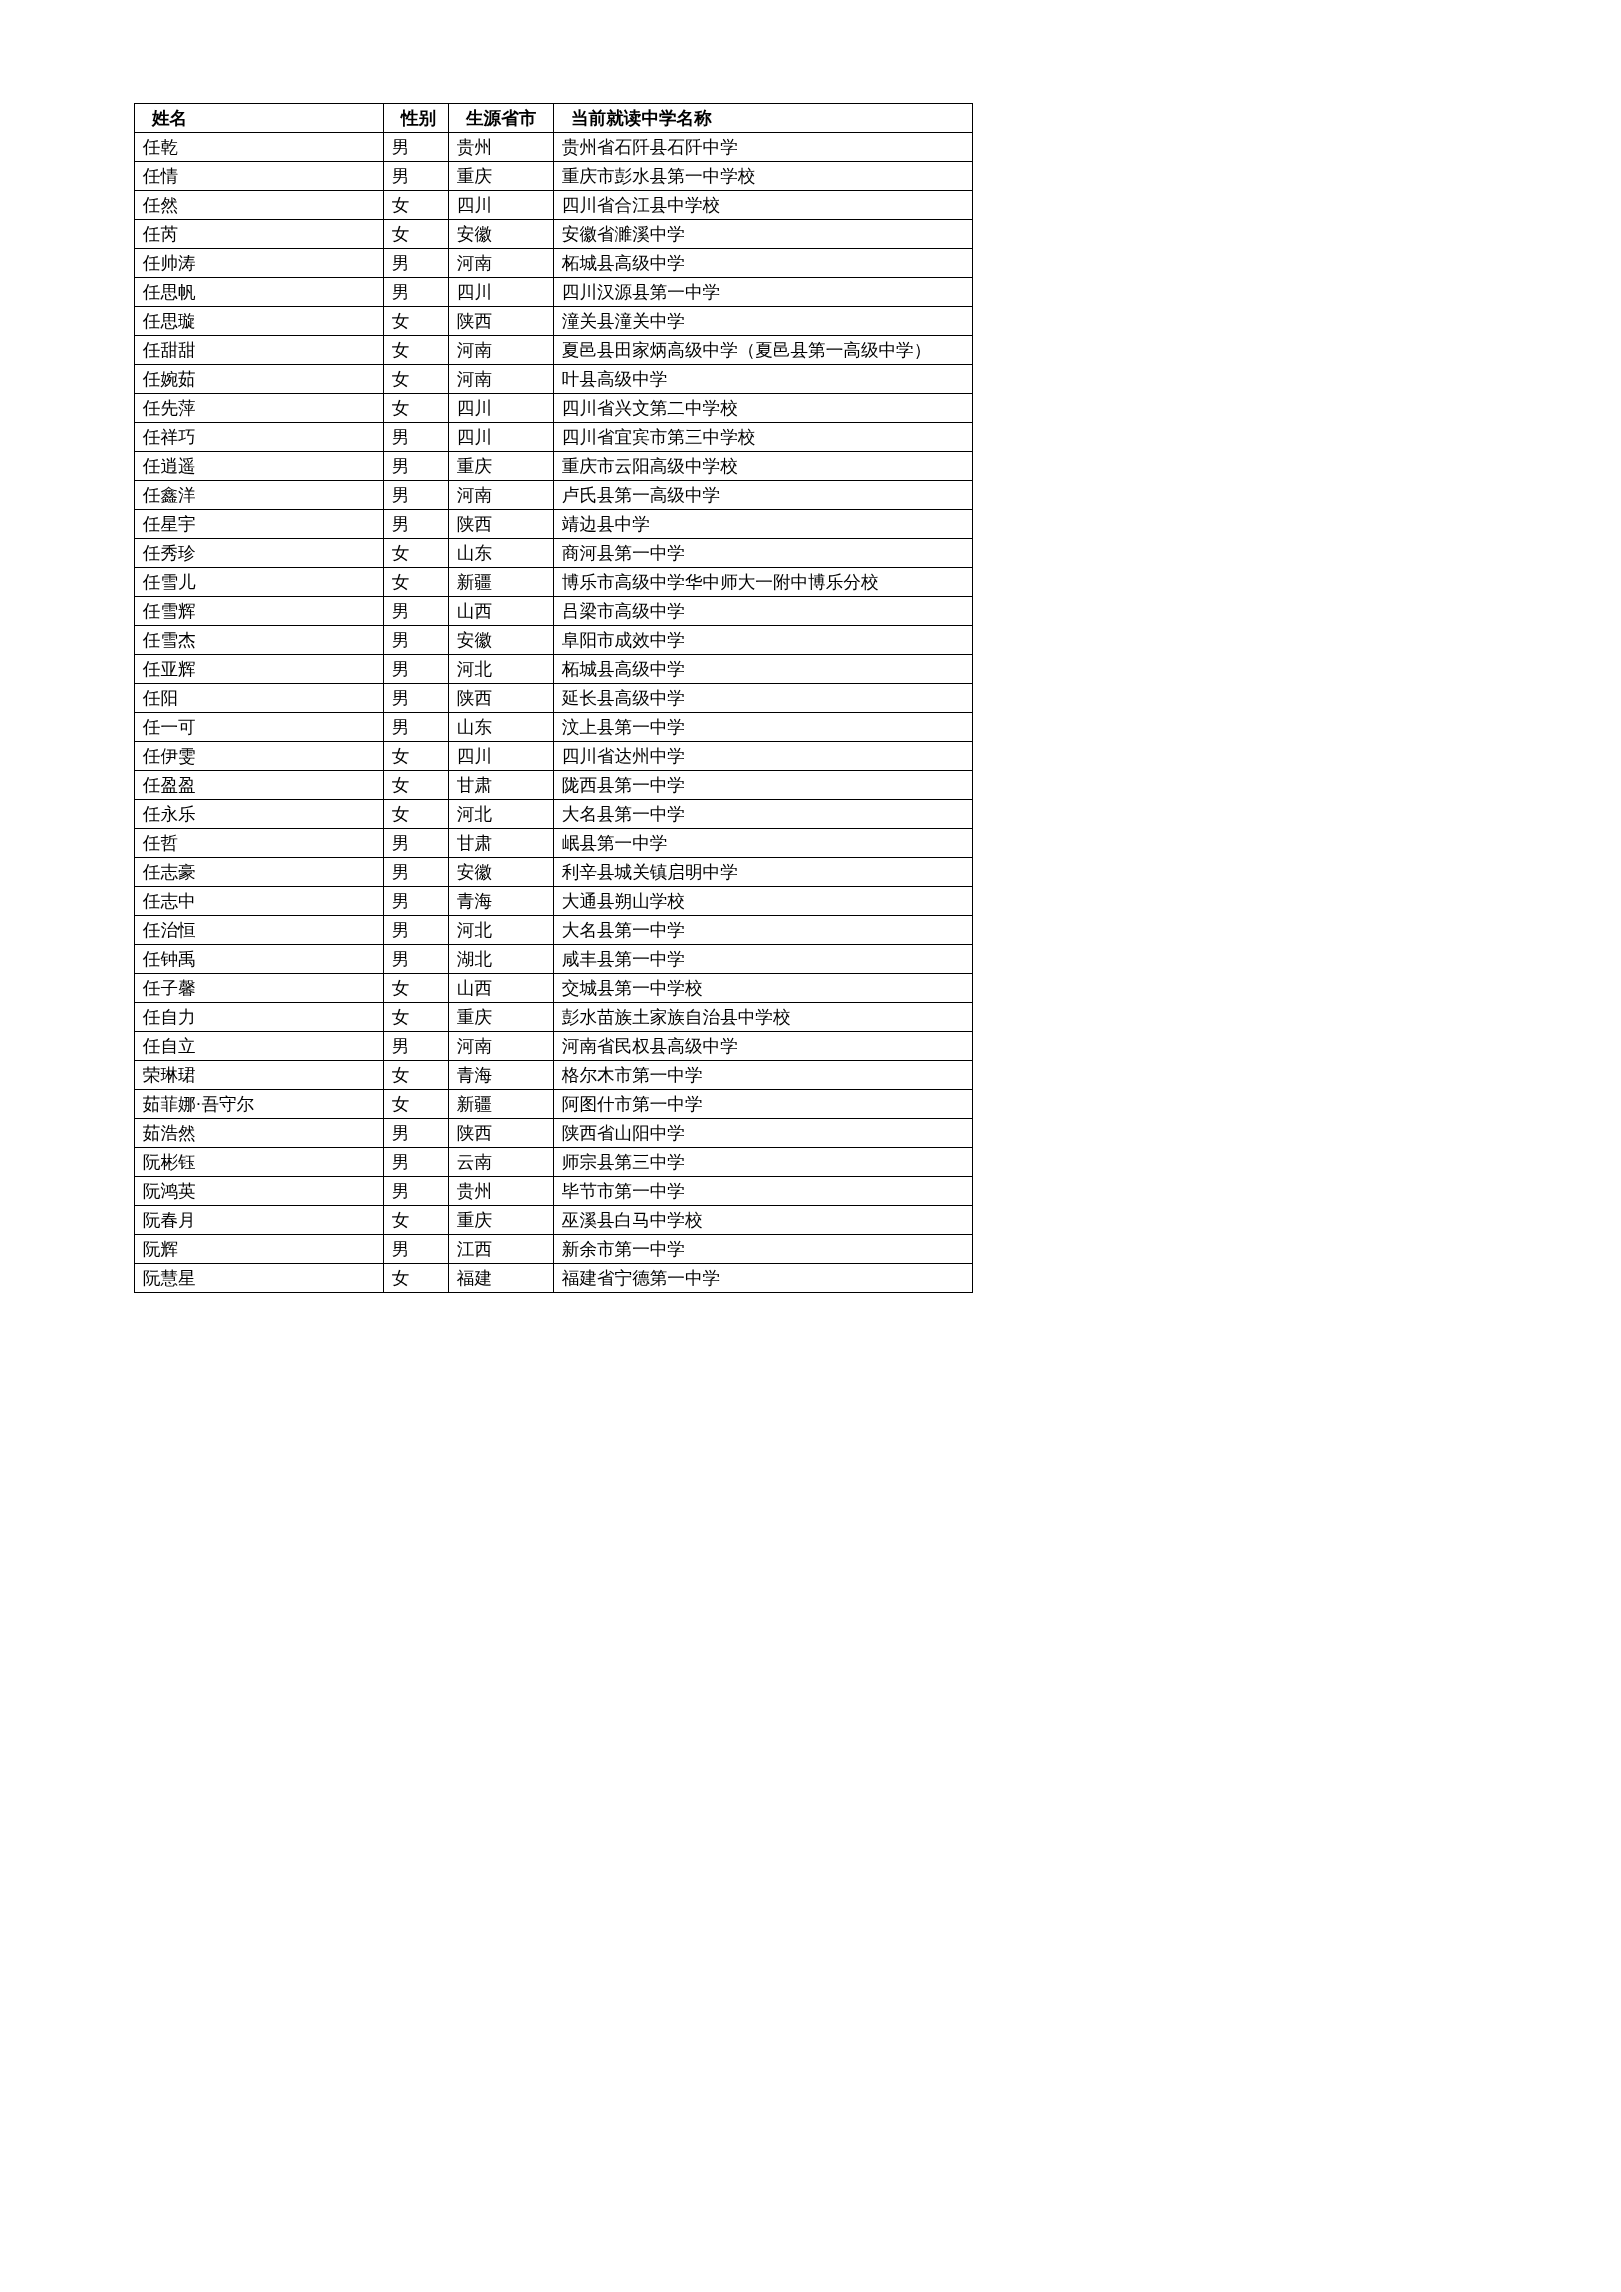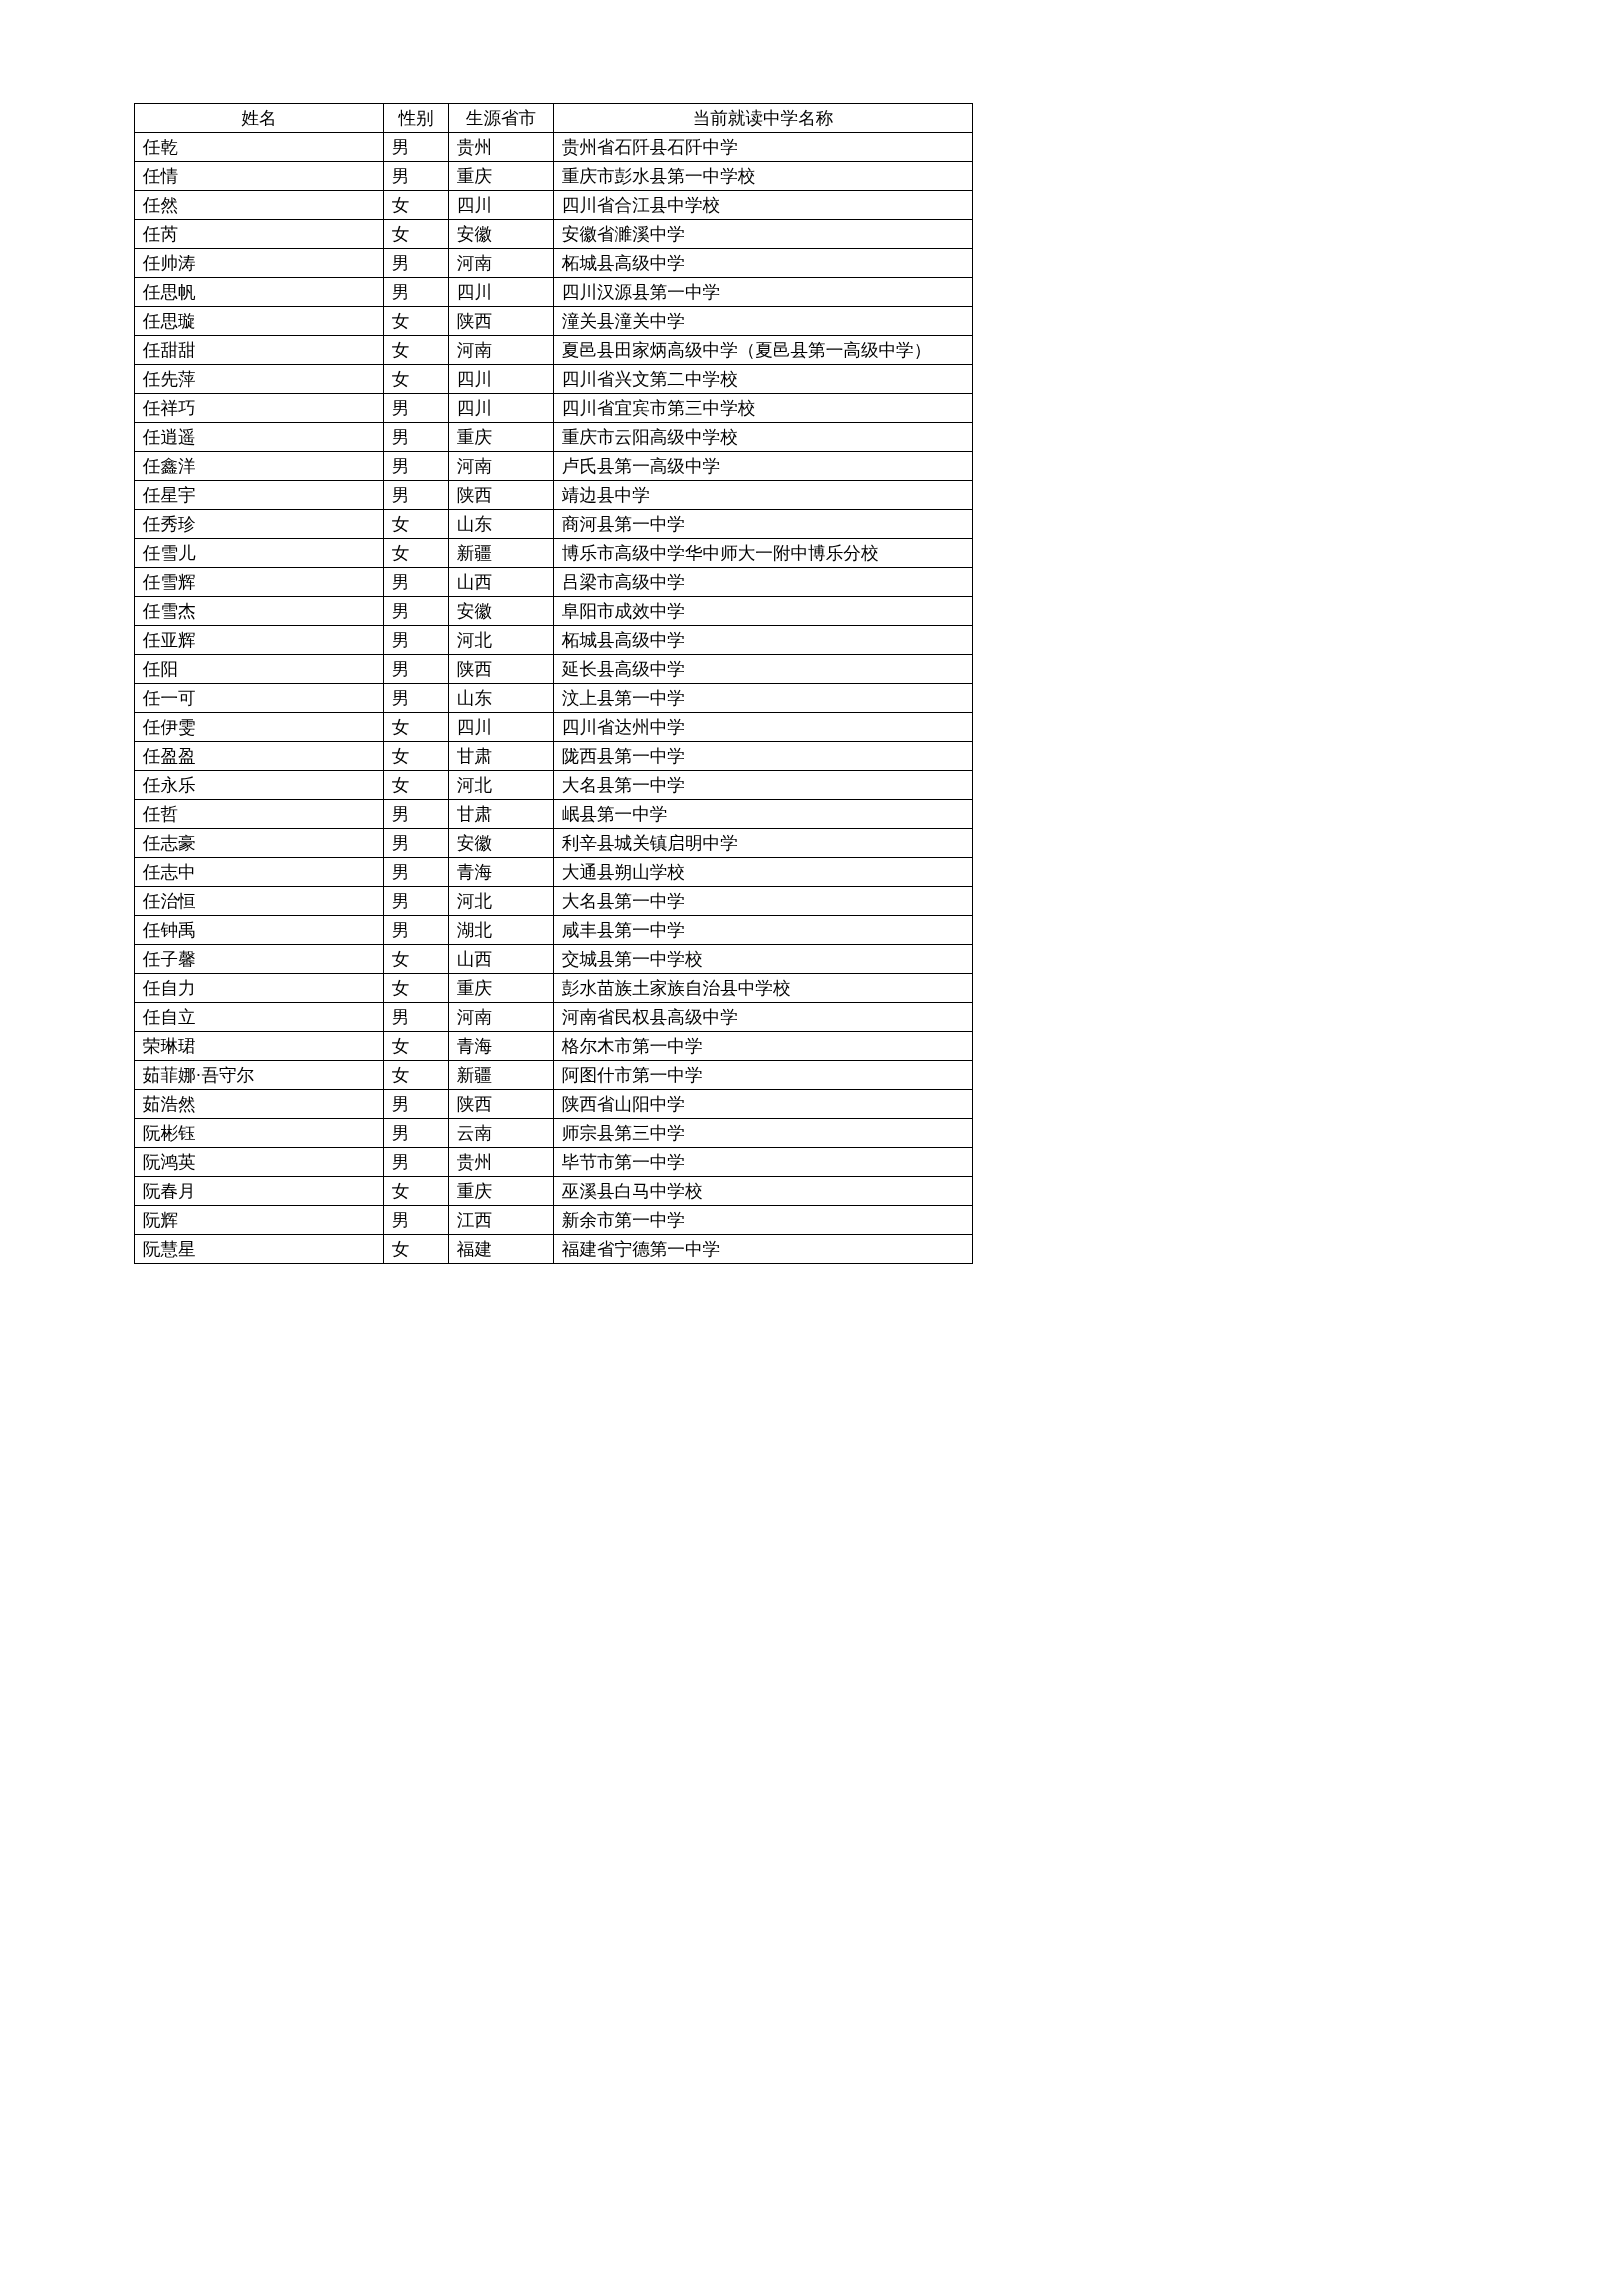--- a/index.html
+++ b/index.html
@@ -33,23 +33,23 @@
     border: 1px solid #000000;
     font-size: 17.6px;
     line-height: 1.15;
     height: 29px;
     box-sizing: border-box;
     padding: 2px 7.8px;
     white-space: nowrap;
     overflow: hidden;
   }
   table.roster th {
-    font-weight: normal;
-    text-align: center;
-    padding: 2px 10px;
+    font-weight: bold;
+    text-align: left;
+    padding: 2px 17px;
   }
   table.roster td {
     text-align: left;
     font-weight: normal;
   }
 </style>
 </head>
 <body>
 
 <div class="page">
@@ -111,20 +111,26 @@
           <td>陕西</td>
           <td>潼关县潼关中学</td>
         </tr>
         <tr>
           <td>任甜甜</td>
           <td>女</td>
           <td>河南</td>
           <td>夏邑县田家炳高级中学（夏邑县第一高级中学）</td>
         </tr>
         <tr>
+          <td>任婉茹</td>
+          <td>女</td>
+          <td>河南</td>
+          <td>叶县高级中学</td>
+        </tr>
+        <tr>
           <td>任先萍</td>
           <td>女</td>
           <td>四川</td>
           <td>四川省兴文第二中学校</td>
         </tr>
         <tr>
           <td>任祥巧</td>
           <td>男</td>
           <td>四川</td>
           <td>四川省宜宾市第三中学校</td>

